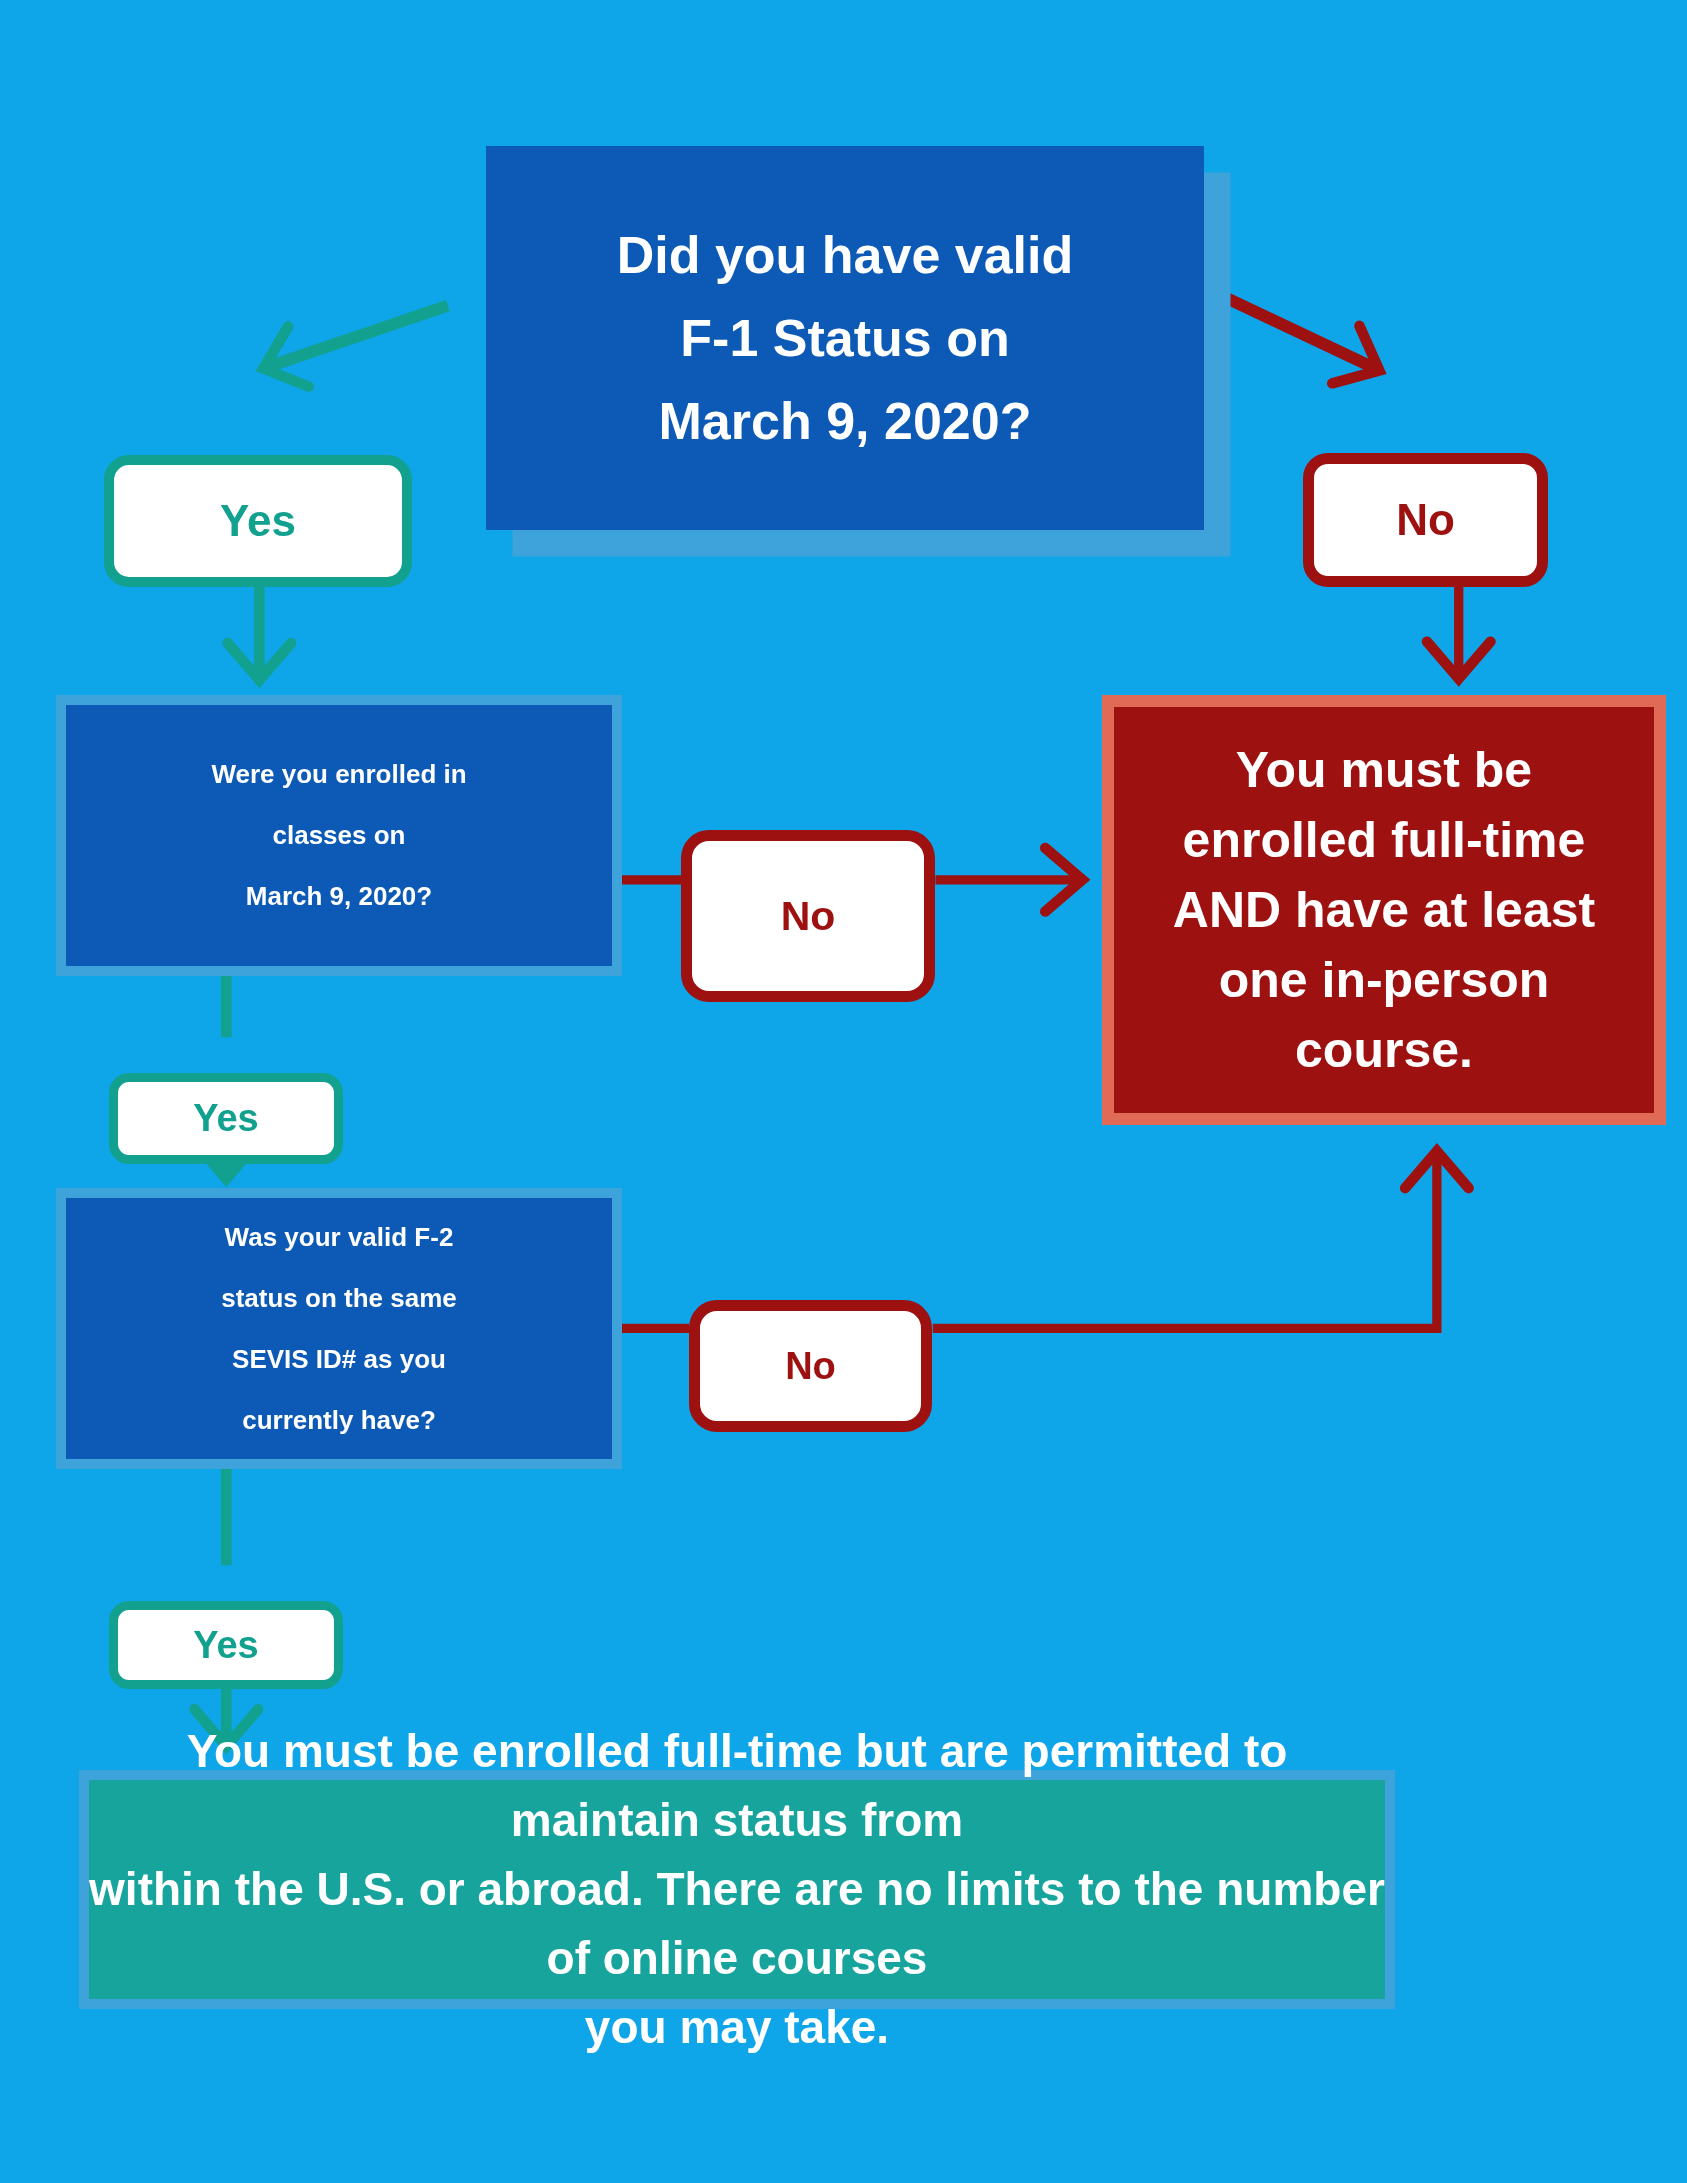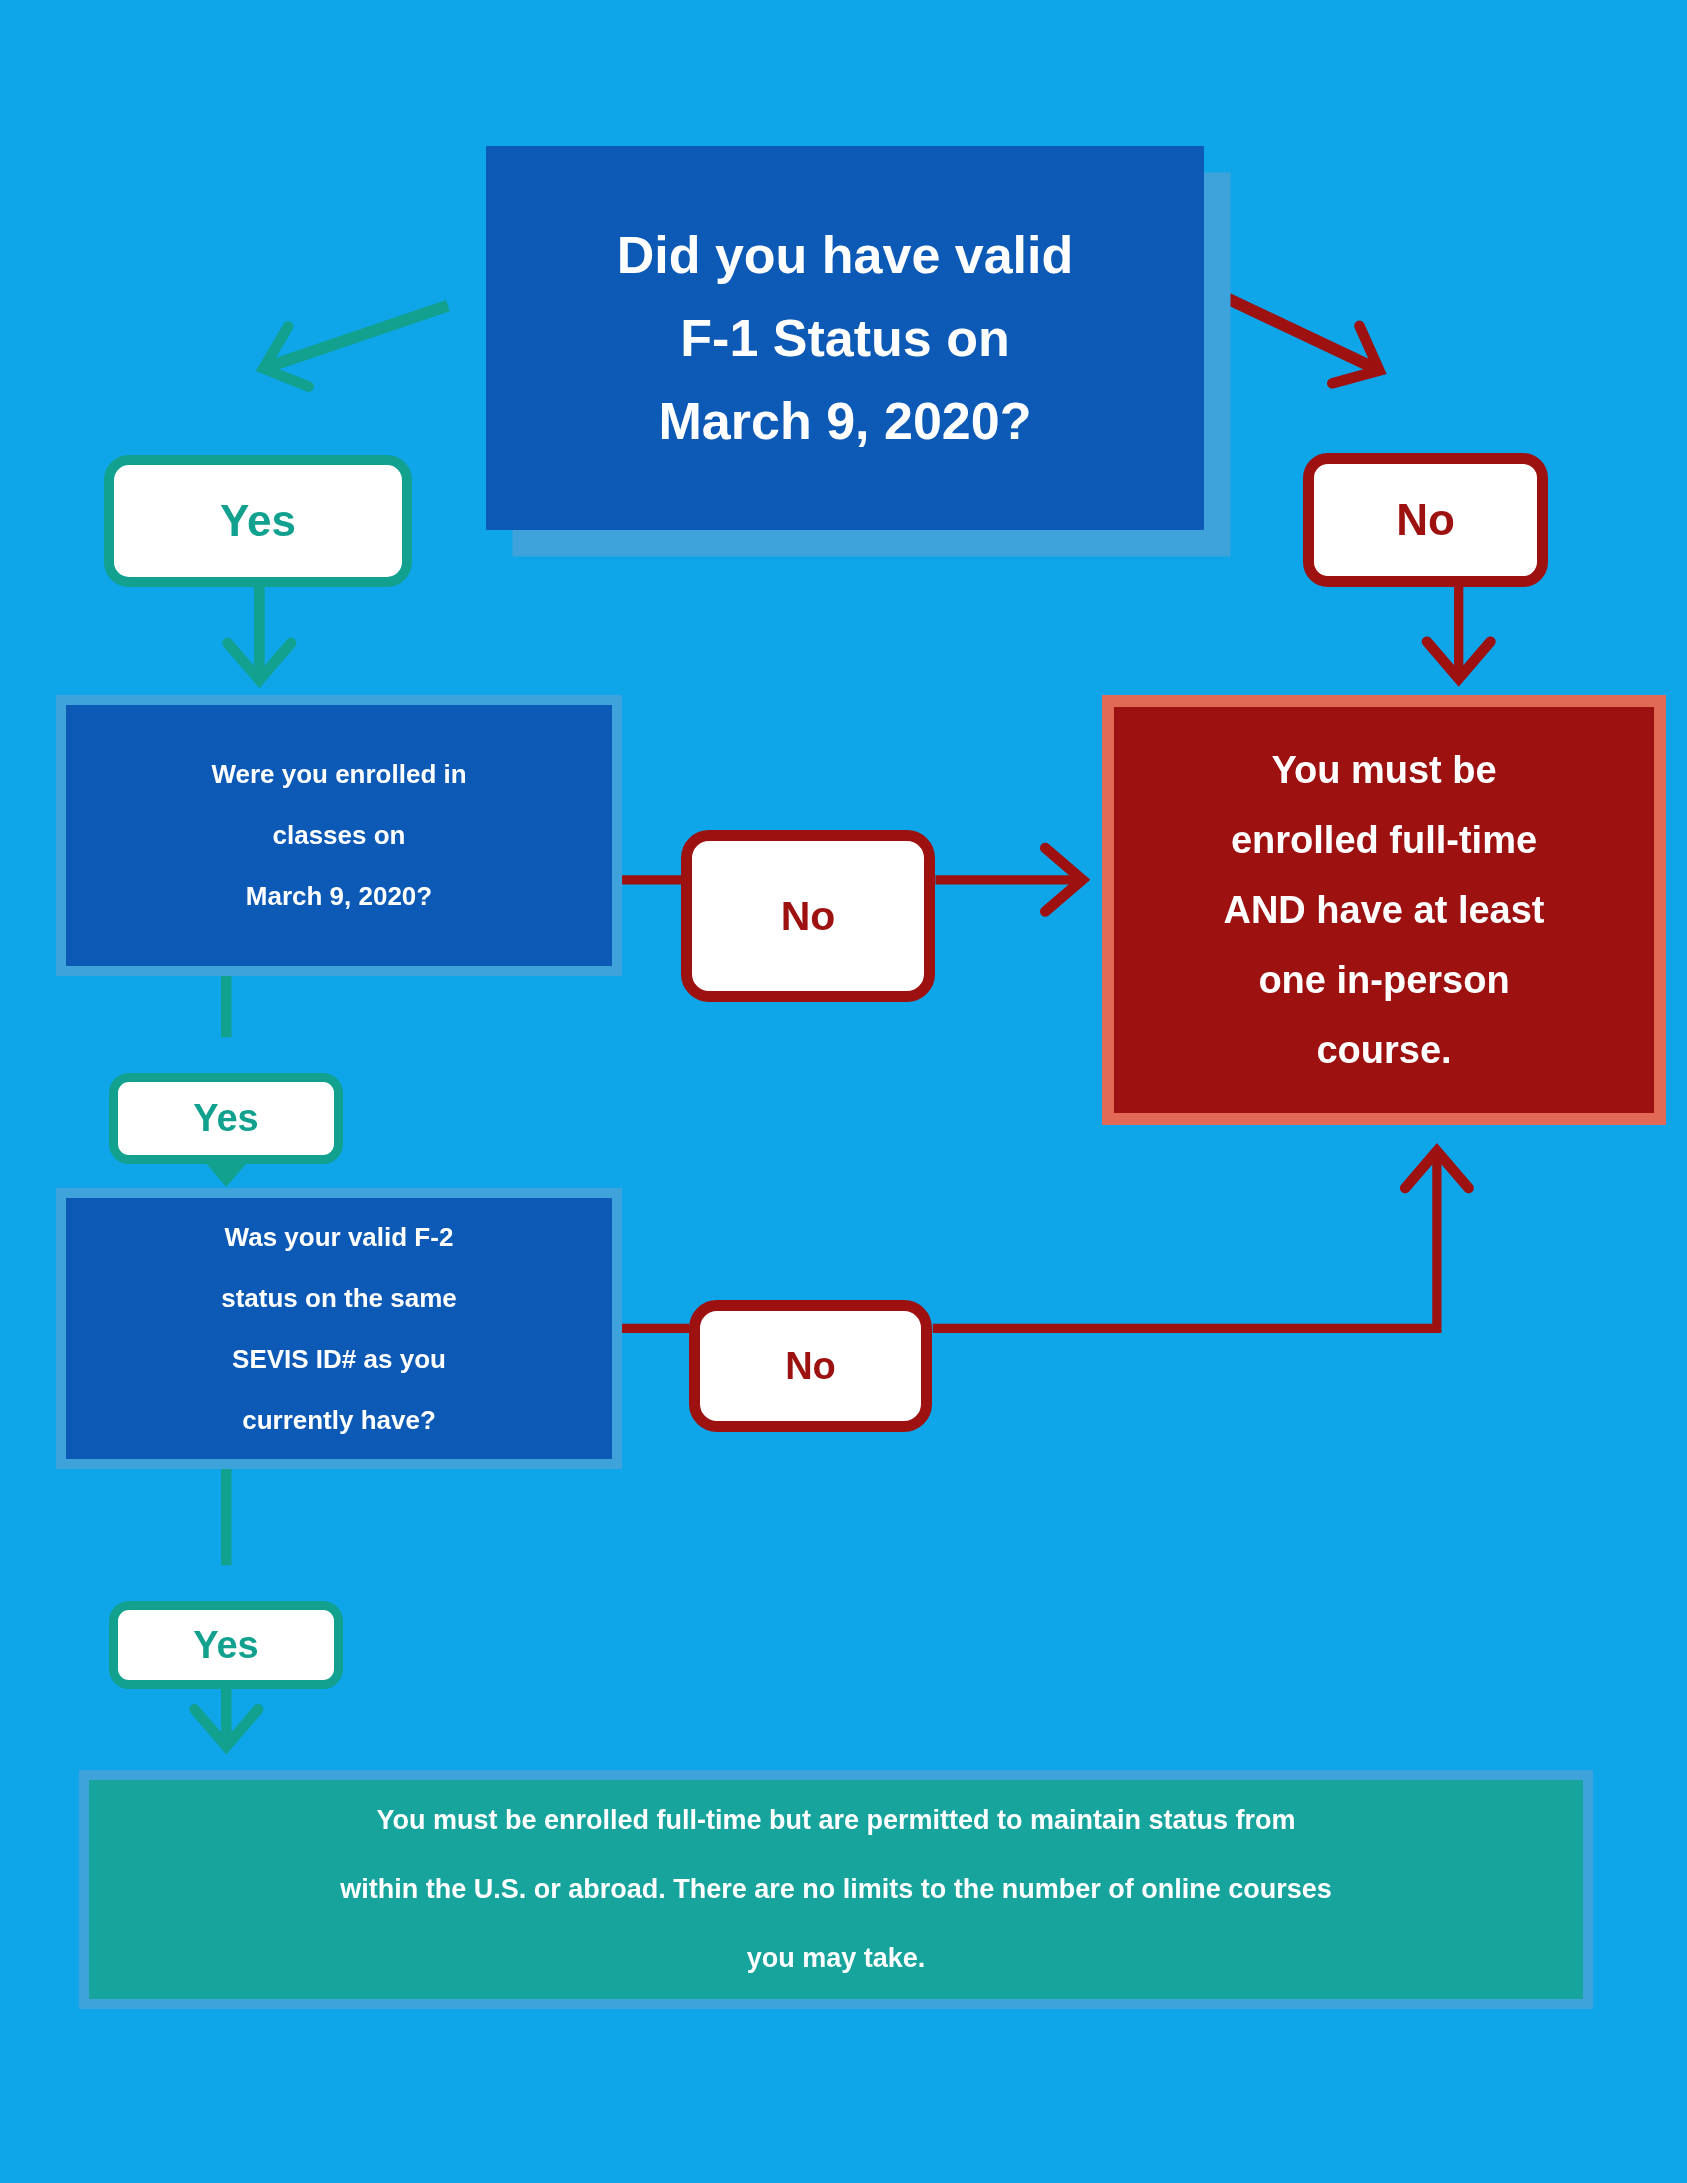--- a/index.html
+++ b/index.html
@@ -32,27 +32,27 @@
     font-size:26px; line-height:61px;
   }
   #q2 { top:695px; }
   #q3 { top:1188px; }
 
   
   #outcome-red {
     left:1102px; top:695px; width:564px; height:430px;
     background:var(--c-dark-red); color:var(--c-text-white);
     border:12px solid var(--c-salmon);
-    font-size:38px; line-height:70px;
+    font-size:50px; line-height:70px;
   }
   #outcome-teal {
-    left:79px; top:1770px; width:1514px; height:239px;
+    left:79px; top:1770px; width:1316px; height:239px;
     background:var(--c-teal-fill); color:var(--c-text-white);
     border:10.6px solid var(--c-light-blue);
-    font-size:27px; line-height:69px;
+    font-size:46px; line-height:69px;
   }
 
   
   .pill { background:#ffffff; border-radius:25px;margin-top:36px; }
   .pill-yes { border:10px solid var(--c-teal); color:var(--c-teal); }
   .pill-no  { border:11.2px solid var(--c-dark-red); color:var(--c-dark-red); }
   #yes1 { left:104px;  top:419px;  width:308px; height:132px; font-size:44px; }
   #no1  { left:1303px; top:417px;  width:245px; height:134px; font-size:44px; }
   #yes2 { left:109px;  top:1037px; width:234px; height:91px; font-size:38px; border-width:9.3px; border-radius:20px; }
   #no2  { left:681px; top:794px; width:254px; height:172px; font-size:41px; border-radius:28px; }

